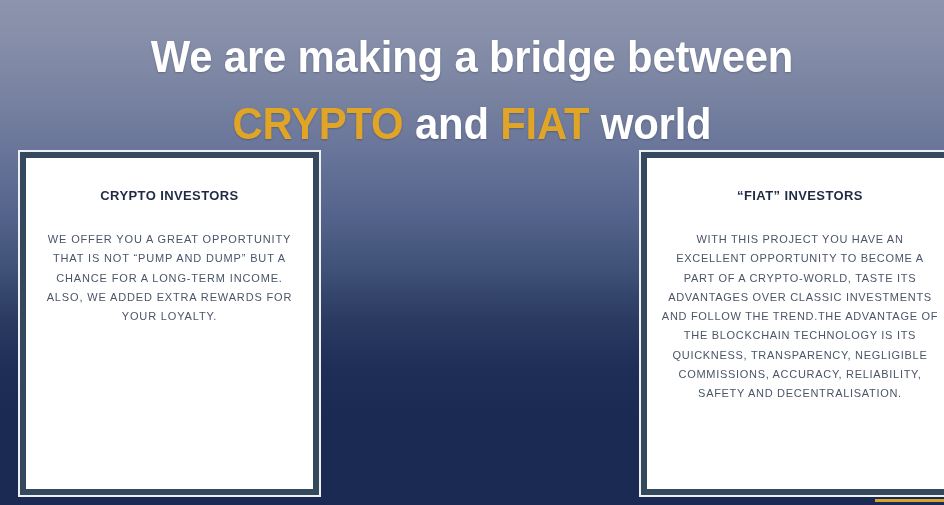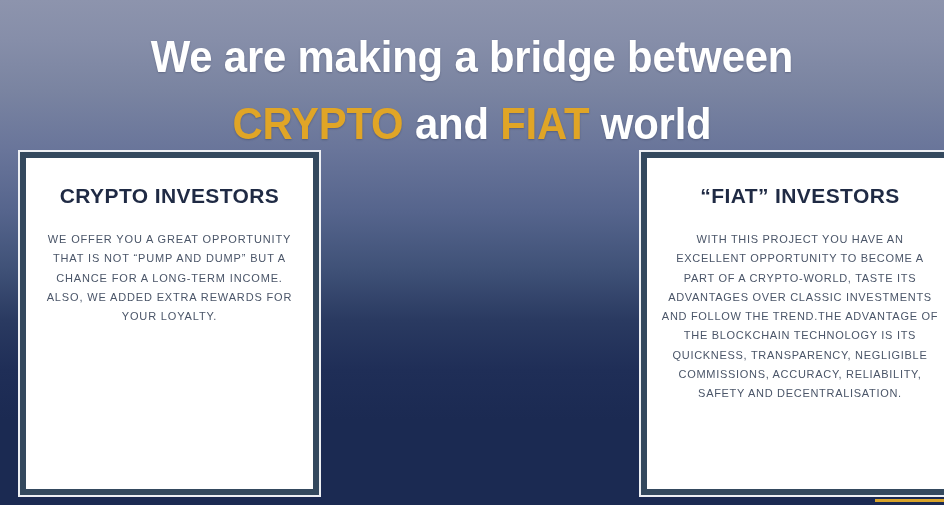--- a/index.html
+++ b/index.html
@@ -80,21 +80,21 @@
   #card-fiat {
     left: 639px;
     width: 322px;
     height: 347px;
   }
 
   .card-title {
     margin: 0 0 22px 0;
     font-family: "Liberation Sans", sans-serif;
     font-weight: bold;
-    font-size: 21px;
+    font-size: 13px;
     line-height: 24px;
     letter-spacing: 0.4px;
     color: #1f2a44;
   }
   .card-body {
     margin: 0;
     font-family: "Liberation Sans", sans-serif;
     font-weight: normal;
     font-size: 11px;
     line-height: 19.3px;

